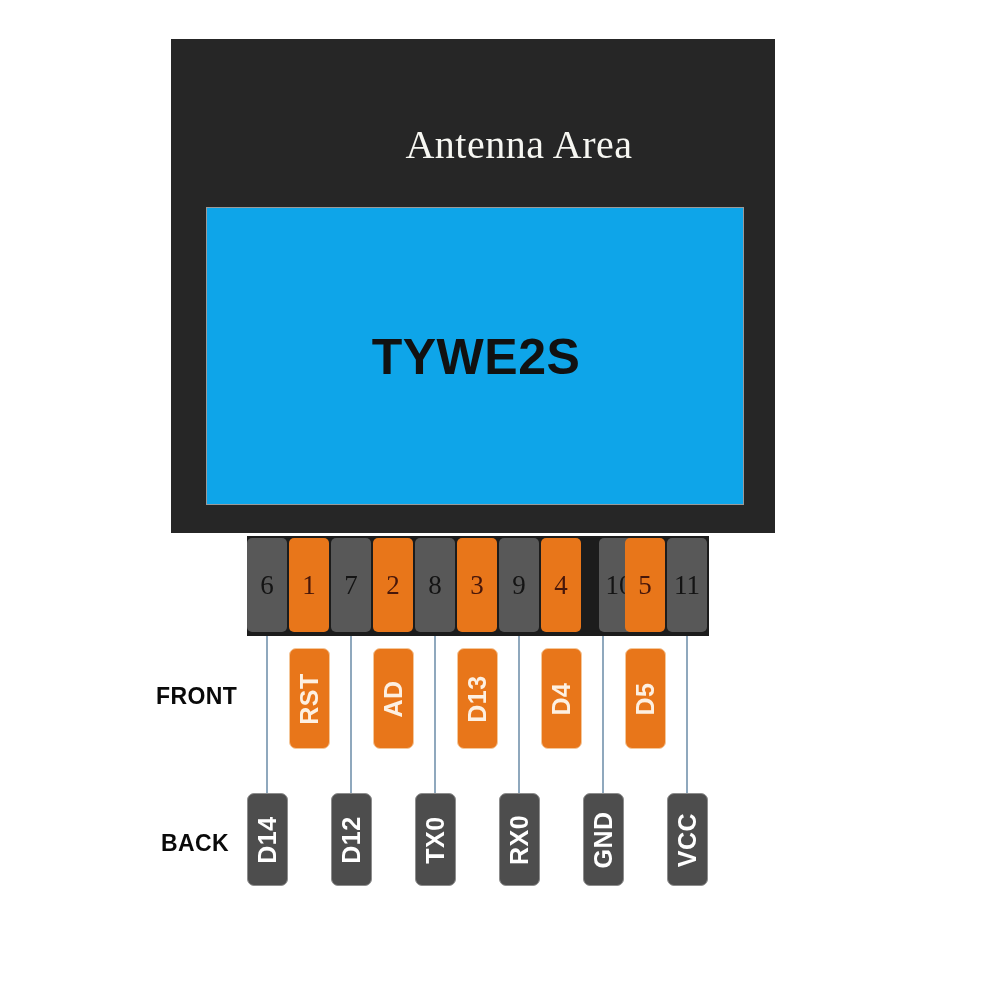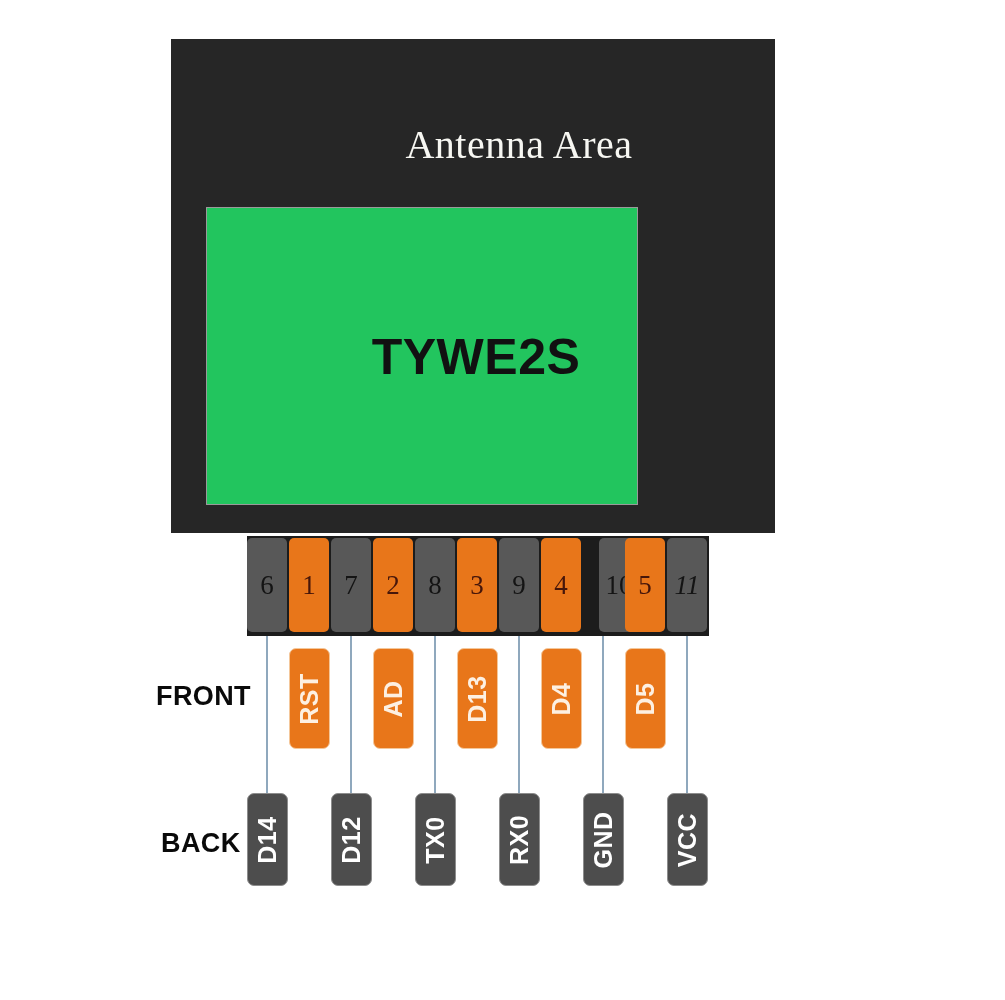--- a/index.html
+++ b/index.html
@@ -38,23 +38,23 @@
     font-family: "Liberation Serif", serif;
     font-size: 40px;
     line-height: 48px;
     letter-spacing: 0.5px;
     white-space: nowrap;
   }
   .shield {
     position: absolute;
     left: 35px;
     top: 168px;
-    width: 432px;
+    width: 538px;
     height: 298px;
-    background: #22c55e;
+    background: #0ea5e9;
     border: 1px solid #9a9a9a;
     box-sizing: border-box;
   }
   .shield-label {
     position: absolute;
     left: 0;
     top: 120px;
     width: 538px;
     text-align: center;
     color: #111111;
@@ -98,21 +98,21 @@
     width: 2px;
     background: #8fa8bd;
   }
 
   
   .row-label {
     position: absolute;
     color: #0a0a0a;
     font-family: "Liberation Sans", sans-serif;
     font-weight: bold;
-    font-size: 27px;
+    font-size: 23px;
     line-height: 30px;
     letter-spacing: 0.4px;
     white-space: nowrap;
   }
   #front-label { left: 156px; top: 681px; }
   #back-label  { left: 161px; top: 828px; }
 
   
   .chip {
     position: absolute;
@@ -193,21 +193,21 @@
       </div>
       <div class="pin orange" style="left: 294px;">
         <span>4</span>
       </div>
       <div class="pin gray" style="left: 352px;">
         <span>10</span>
       </div>
       <div class="pin orange" style="left: 378px;">
         <span>5</span>
       </div>
-      <div class="pin gray" style="left: 420px; font-style: italic;">
+      <div class="pin gray" style="left: 420px;">
         <span>11</span>
       </div>
     </div>
 
   <div class="row-label" id="front-label">FRONT</div>
   <div id="front-chips">
       <div class="chip front" style="left: 288.5px;">
         <span class="chip-text">RST</span>
       </div>
       <div class="chip front" style="left: 372.5px;">

